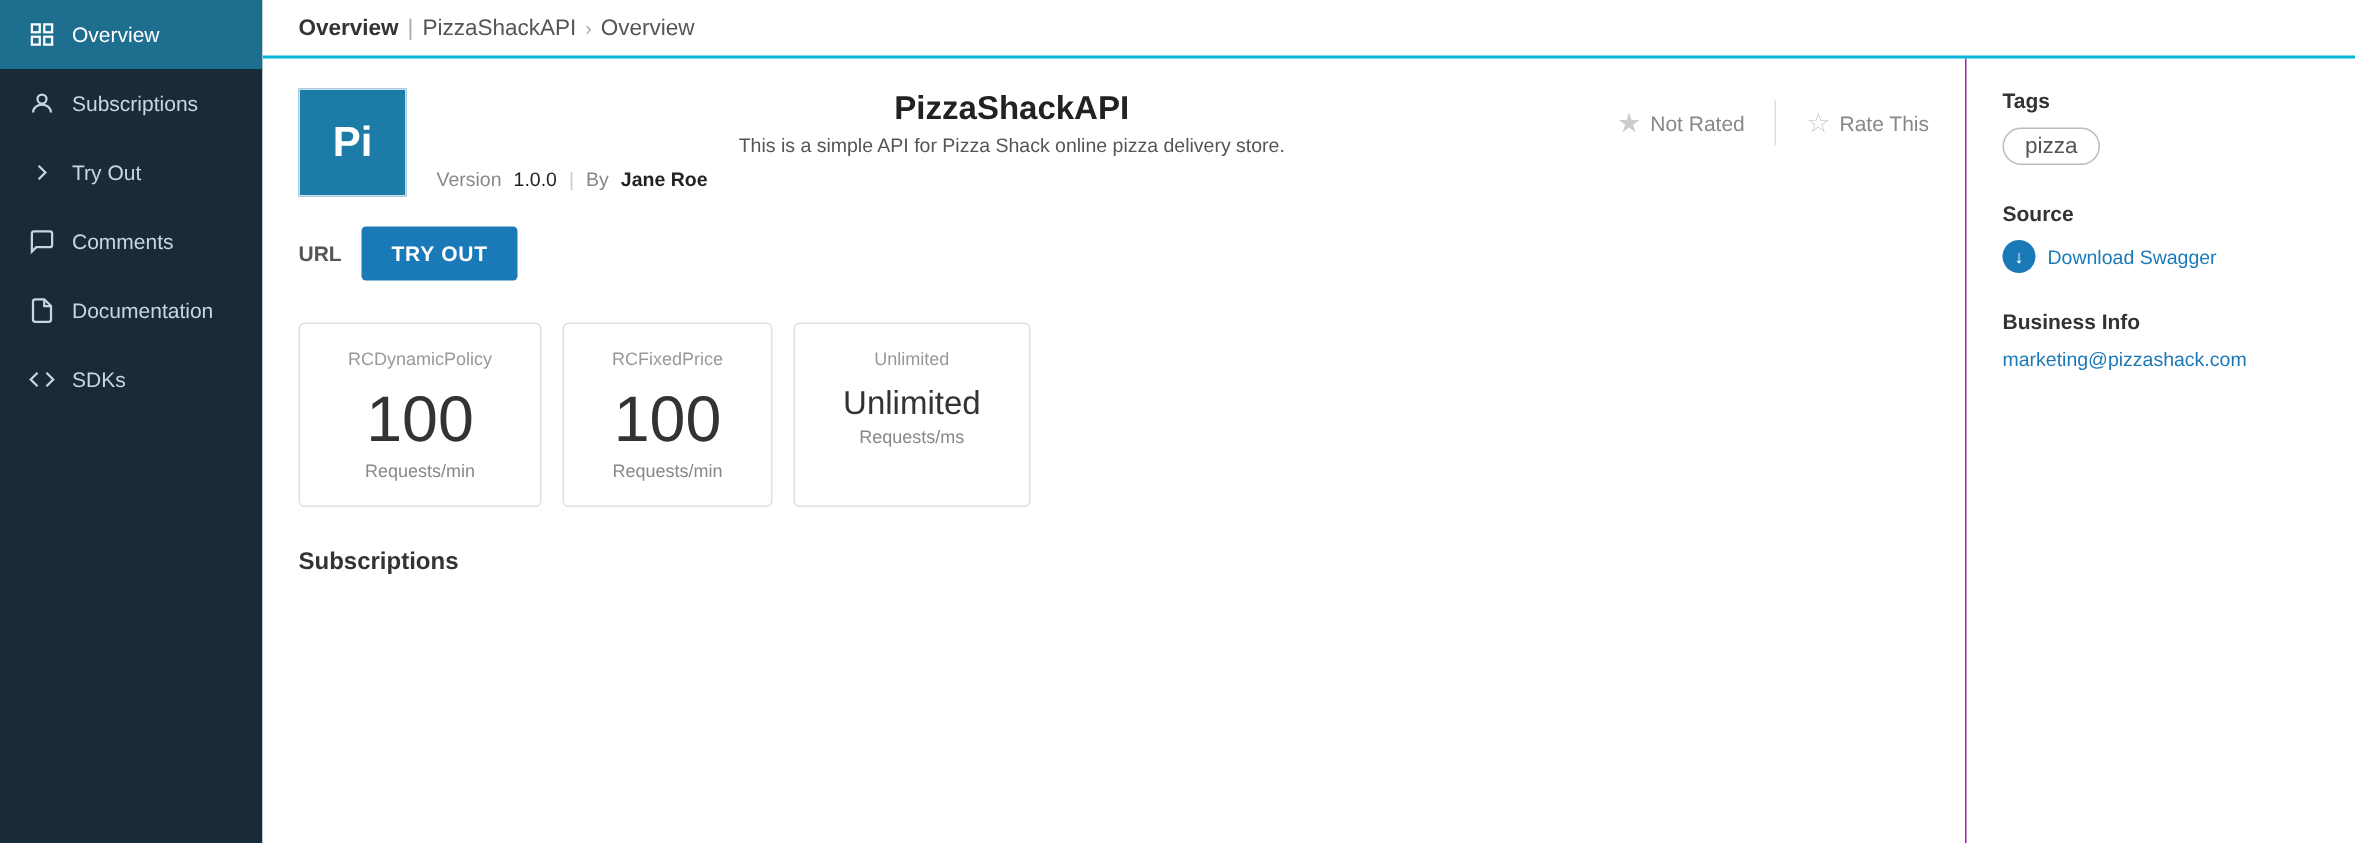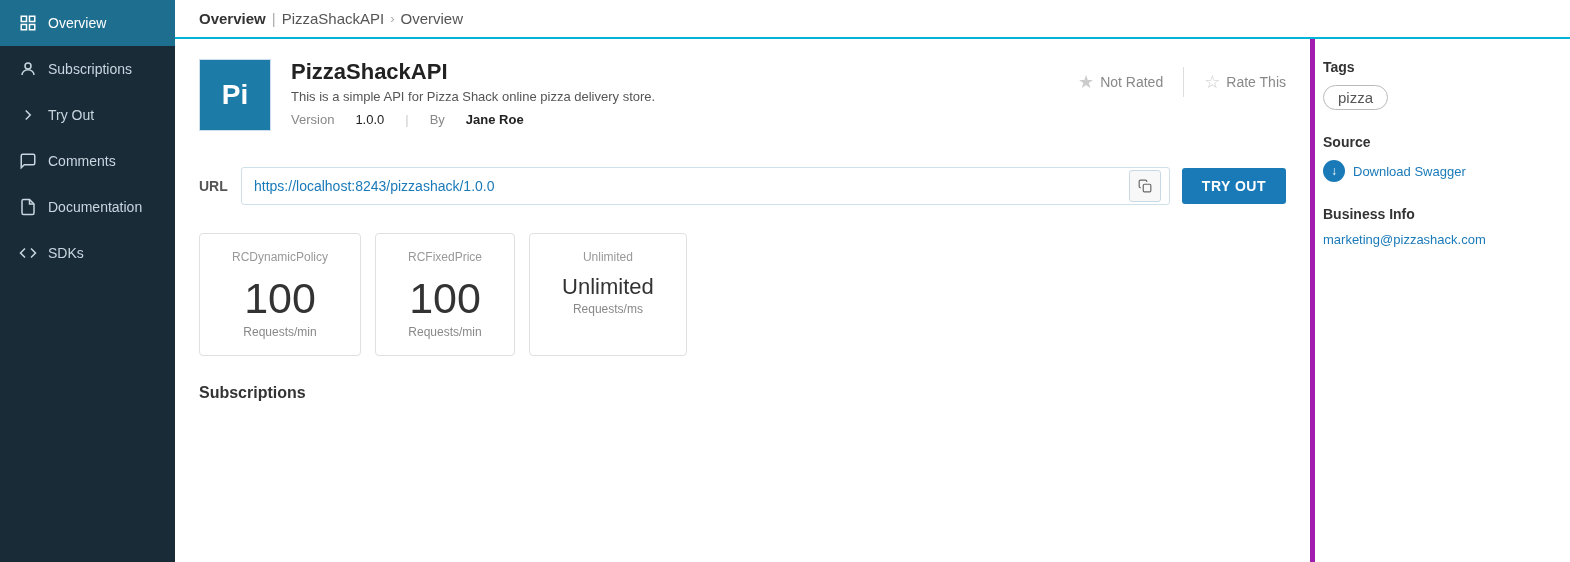--- a/index.html
+++ b/index.html
@@ -86,21 +86,22 @@
       flex: 1;
       padding: 20px 24px;
       min-width: 0;
     }
 
     
     .api-header {
       display: flex;
       align-items: flex-start;
       gap: 20px;
-      margin-bottom: 36px;
+      margin-bottom: 20px;
+      text-align: center;
     }
     .api-logo {
       width: 72px;
       height: 72px;
       background: #1d7ba8;
       display: flex;
       align-items: center;
       justify-content: center;
       color: #fff;
       font-size: 28px;
@@ -118,21 +119,21 @@
       margin-bottom: 4px;
     }
     .api-description {
       font-size: 13px;
       color: #555;
       margin-bottom: 8px;
     }
     .api-meta {
       display: flex;
       align-items: center;
-      gap: 21px;
+      gap: 8px;
       font-size: 13px;
       color: #555;
     }
     .api-meta .version-label { color: #888; }
     .api-meta .version-val { color: #222; font-weight: 500; }
     .api-meta .meta-sep { color: #ccc; }
     .api-meta .by-label { color: #888; }
     .api-meta .by-name { color: #222; font-weight: 600; }
 
     
@@ -263,23 +264,23 @@
     }
 
     
     .subscriptions-section .section-title {
       margin-bottom: 0;
     }
 
     
     .right-sidebar {
       width: 260px;
-      padding: 20px 20px 20px 8px;
+      padding: 20px 20px 20px 24px;
       flex-shrink: 0;
-      border-left: 5px solid #a21caf;
+      border-left: 1px solid #a21caf;
     }
     .right-section {
       margin-bottom: 24px;
     }
     .right-section-title {
       font-size: 14px;
       font-weight: 700;
       color: #333;
       margin-bottom: 10px;
     }
@@ -413,29 +414,20 @@
           <div class="rating-divider"></div>
           <div class="rate-this">
             <span class="star-icon">☆</span>
             <span>Rate This</span>
           </div>
         </div>
       </div>
 
       <div class="url-section">
         <span class="url-label">URL</span>
-        <div class="url-input-wrap">
-          <input class="url-input" type="text" readonly="" value="https://localhost:8243/pizzashack/1.0.0" style="">
-          <button class="copy-btn" title="Copy">
-            <svg width="14" height="14" viewBox="0 0 24 24" fill="none" stroke="currentColor" stroke-width="2">
-                <rect x="9" y="9" width="13" height="13" rx="2"></rect>
-                <path d="M5 15H4a2 2 0 0 1-2-2V4a2 2 0 0 1 2-2h9a2 2 0 0 1 2 2v1"></path>
-              </svg>
-          </button>
-        </div>
         <button class="try-out-btn">TRY OUT</button>
       </div>
 
       <div>
         <div class="plans-grid">
           <div class="plan-card">
             <div class="plan-name">RCDynamicPolicy</div>
             <div class="plan-value">100</div>
             <div class="plan-unit">Requests/min</div>
           </div>

